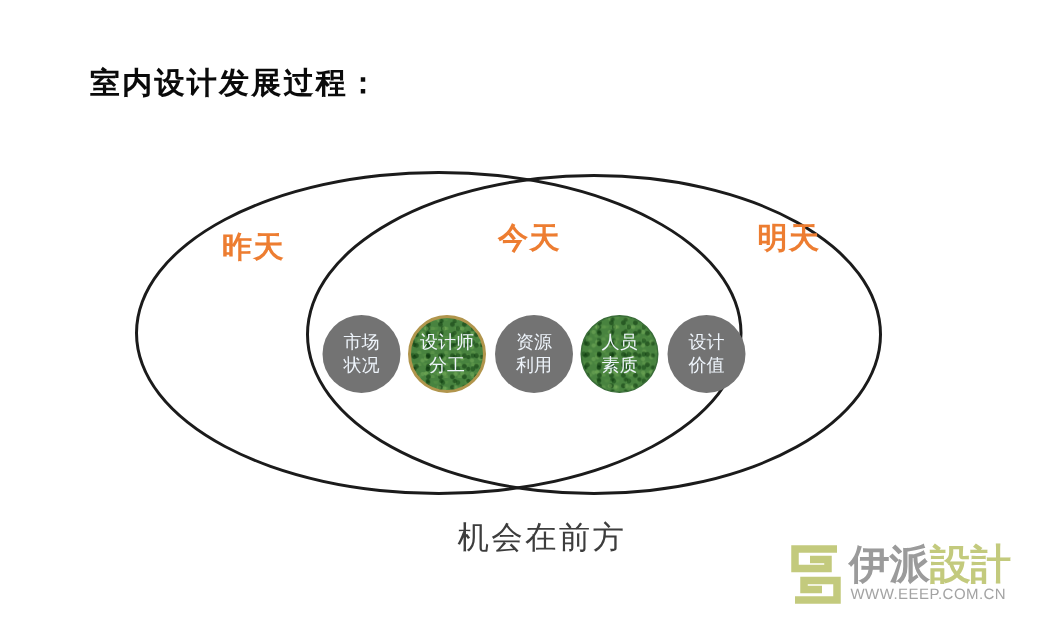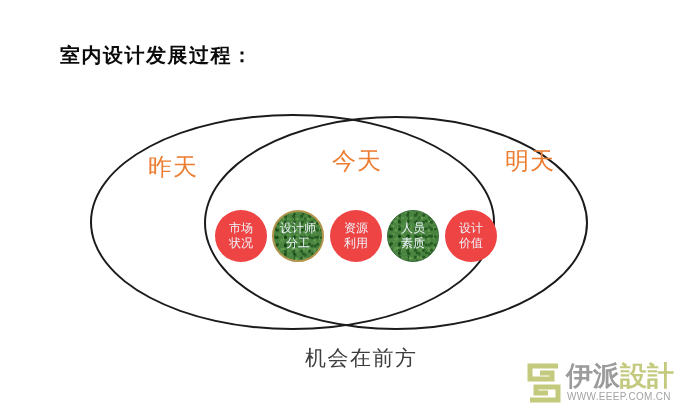--- a/index.html
+++ b/index.html
@@ -2,28 +2,28 @@
 <html><head>
 <meta charset="utf-8">
 <style>
   html,body{margin:0;padding:0;}
   body{width:700px;height:415px;position:relative;background:#ffffff;overflow:hidden;
        font-family:"Liberation Sans","DejaVu Sans",sans-serif;}
   .title{position:absolute;left:60px;top:42px;font-size:20px;font-weight:bold;color:#0a0a0a;letter-spacing:1.5px;text-align:center;}
   .ellipse{position:absolute;border:2px solid #1b1b1b;border-radius:50%;background:transparent;}
   .ellipse-left{left:90px;top:114px;width:401px;height:212px;}
   .ellipse-right{left:204px;top:116px;width:380px;height:210px;}
-  .zone-label{position:absolute;font-size:24px;font-weight:normal;color:#ed7d31;letter-spacing:1px;}
+  .zone-label{position:absolute;font-size:20px;font-weight:bold;color:#ed7d31;letter-spacing:1px;}
   .zl-left{left:148px;top:151px;}
   .zl-center{left:332px;top:145px;}
   .zl-right{left:505px;top:145px;}
   .node{position:absolute;width:52px;height:52px;border-radius:50%;top:210px;
         display:flex;flex-direction:column;align-items:center;justify-content:center;
         color:#eef4fb;font-size:12px;line-height:15px;text-align:center;box-sizing:border-box;}
-  .node-blue{background:#ef4444;}
+  .node-blue{background:#737373;}
   .node-green{background-color:#48833f;
       background-image:
         radial-gradient(circle at 25% 25%, rgba(10,55,12,.55) 1px, transparent 1.8px),
         radial-gradient(circle at 70% 15%, rgba(125,180,95,.45) 1px, transparent 1.8px),
         radial-gradient(circle at 45% 60%, rgba(8,50,10,.5) 1.2px, transparent 2px),
         radial-gradient(circle at 85% 70%, rgba(135,190,100,.4) 1px, transparent 1.8px),
         radial-gradient(circle at 12% 78%, rgba(15,65,18,.5) 1.2px, transparent 2px),
         radial-gradient(circle at 60% 90%, rgba(115,170,85,.4) 1px, transparent 1.8px),
         radial-gradient(circle at 35% 10%, rgba(90,150,70,.45) 1px, transparent 1.8px);
       background-size:9px 8px,11px 9px,8px 7px,12px 10px,10px 9px,9px 8px,7px 6px;}

